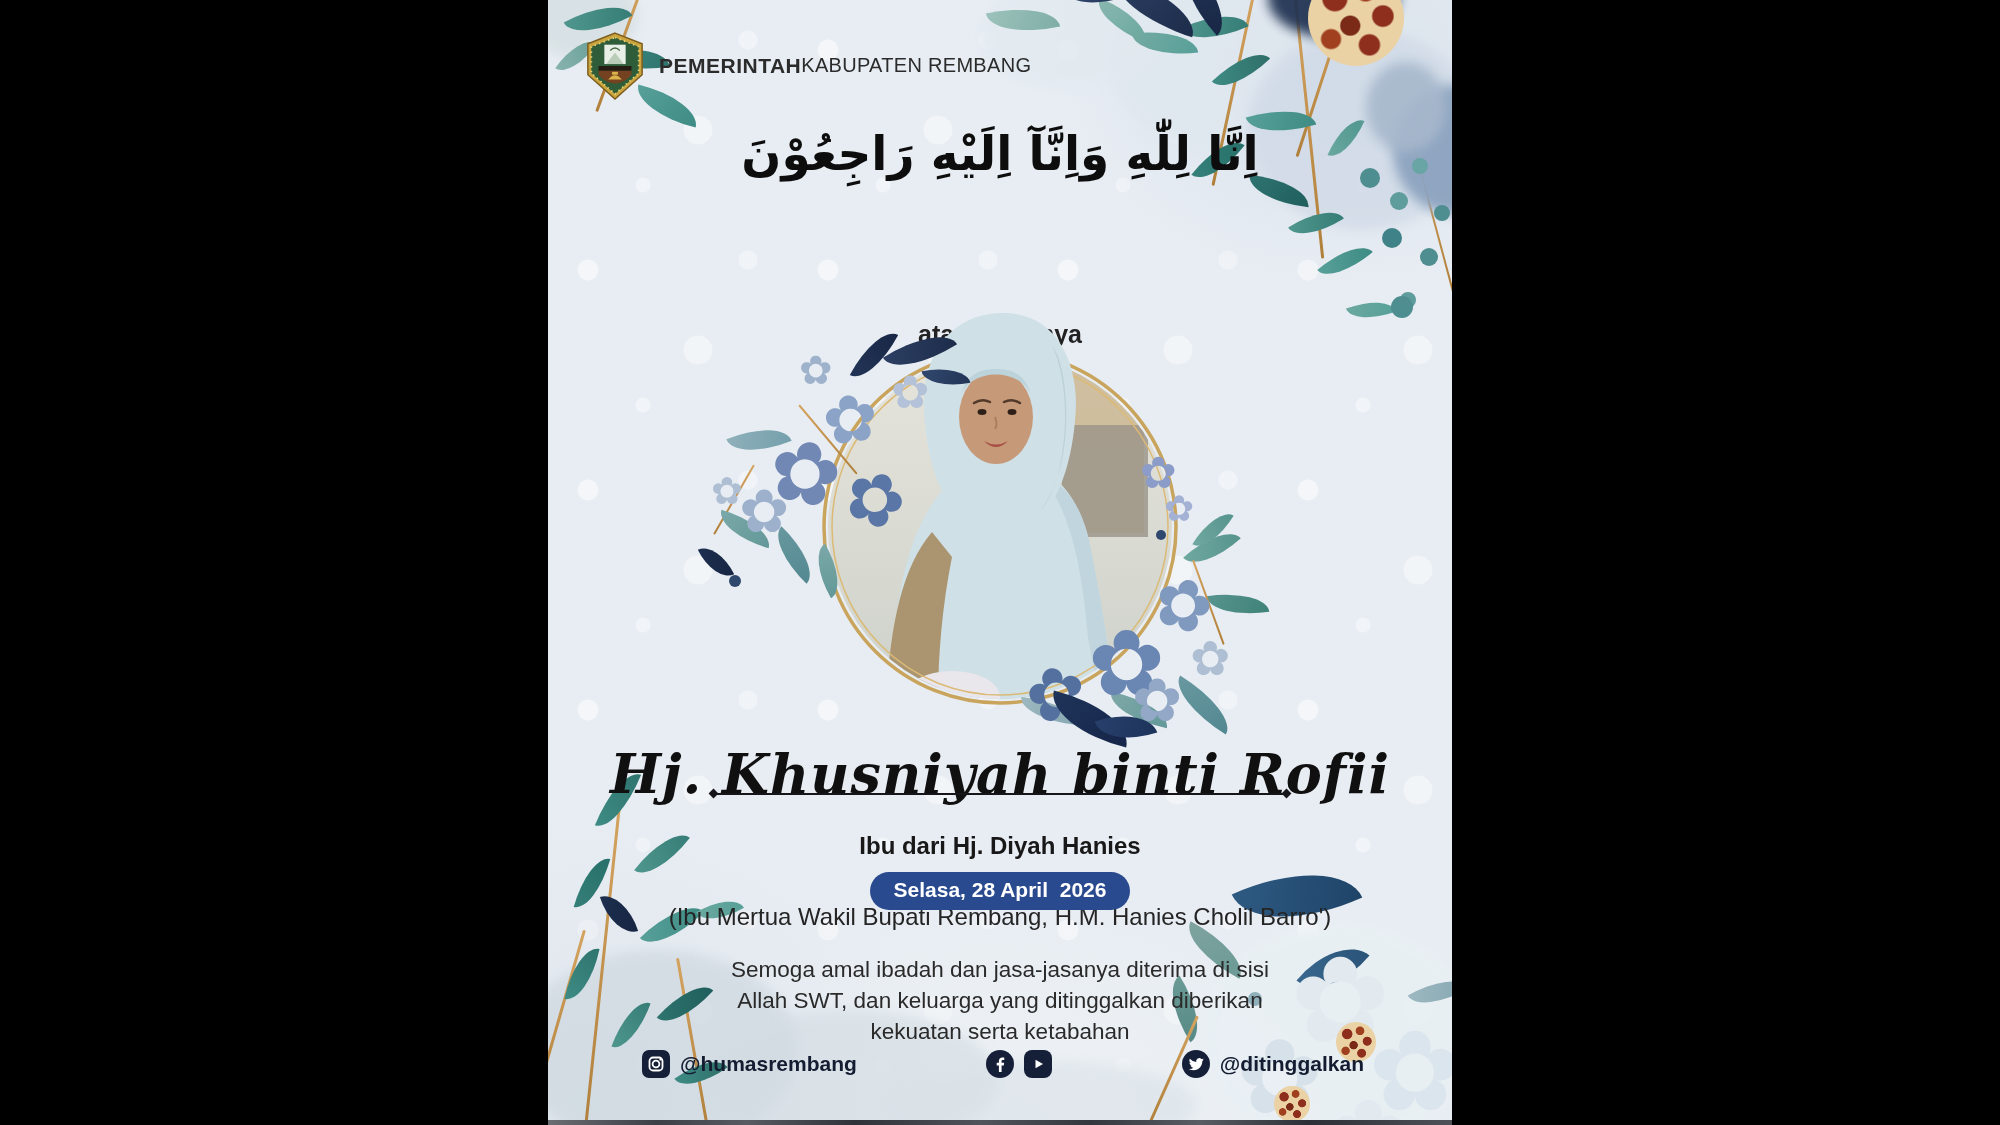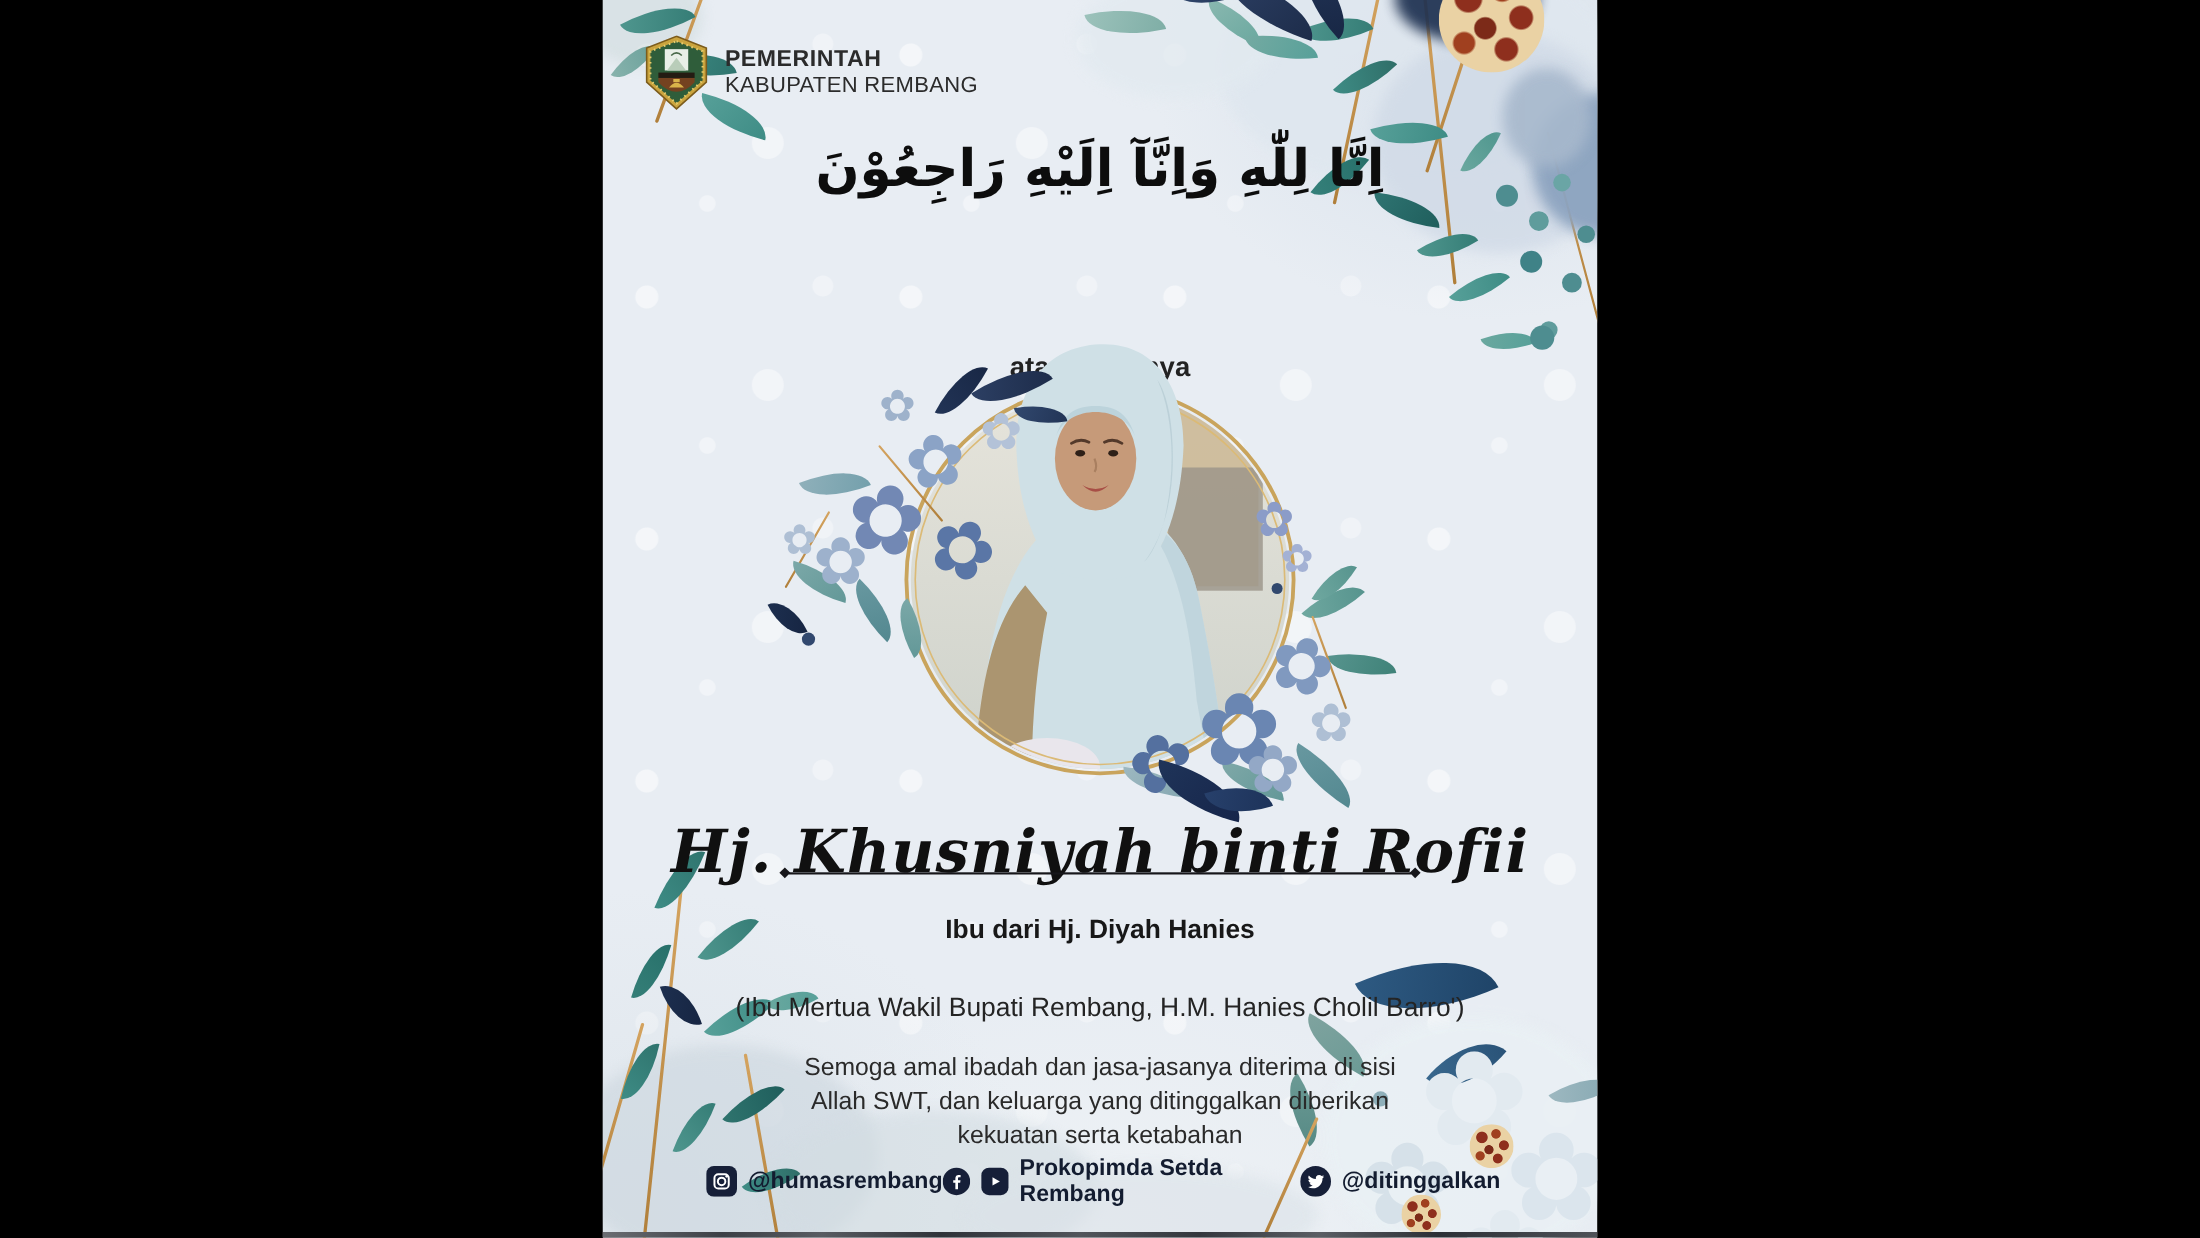--- a/index.html
+++ b/index.html
@@ -30,21 +30,21 @@
   .spot{position:absolute;border-radius:50%;background-color:#ead2a4;
     background-image:
       radial-gradient(circle at 28% 30%, #8e2f1d 12%, transparent 14%),
       radial-gradient(circle at 60% 22%, #a0401f 10%, transparent 12%),
       radial-gradient(circle at 78% 48%, #8e2f1d 11%, transparent 13%),
       radial-gradient(circle at 44% 58%, #7c2a18 12%, transparent 14%),
       radial-gradient(circle at 24% 72%, #a0401f 9%, transparent 11%),
       radial-gradient(circle at 64% 78%, #8e2f1d 10%, transparent 12%);}
   
   .header{position:absolute;left:36px;top:32px;display:flex;align-items:center;gap:13px;}
-  .org-name{display:flex;flex-direction:column;justify-content:center;color:#2b2b2b;}
+  .org-name{display:flex;flex-direction:row;justify-content:center;color:#2b2b2b;}
   .org-line1{font-size:21px;font-weight:bold;letter-spacing:.5px;line-height:1.15;}
   .org-line2{font-size:20px;font-weight:400;letter-spacing:.3px;line-height:1.15;}
   
   .cblock{position:absolute;left:0;right:0;text-align:center;margin-top:32px;}
   .arabic{top:94px;font-size:47px;font-weight:bold;color:#0d0d0d;direction:rtl;
           font-family:"DejaVu Sans",sans-serif;}
   .org-title{top:194px;font-size:27px;font-weight:600;color:#1d1d1d;}
   .headline{top:226px;font-size:49px;font-weight:bold;font-style:italic;color:#141414;
             font-family:"DejaVu Serif",serif;letter-spacing:1px;}
   .sub-headline{top:288px;font-size:25px;color:#222;font-weight:bold;}
@@ -216,20 +216,23 @@
     </div>
 
     <div class="cblock name">Hj. Khusniyah binti Rofii</div>
     <div class="divider">
       <span class="dmd"></span>
       <span class="line"></span>
       <span class="dmd"></span>
     </div>
     <div class="cblock relation">Ibu dari Hj. Diyah Hanies</div>
     <div class="cblock relation-detail">(Ibu Mertua Wakil Bupati Rembang, H.M. Hanies Cholil Barro')</div>
+    <div class="date-badge">
+      <span>Selasa, 28 April  2026</span>
+    </div>
     <div class="cblock prayer">Semoga amal ibadah dan jasa-jasanya diterima di sisi
 Allah SWT, dan keluarga yang ditinggalkan diberikan
 kekuatan serta ketabahan</div>
 
     <div class="footer">
       <div class="social">
         <svg class="sicon" width="28" height="28" viewBox="0 0 28 28">
           <rect width="28" height="28" rx="7" fill="#161f38"></rect>
           <rect x="7.5" y="7.5" width="13" height="13" rx="3.5" fill="none" stroke="#fff" stroke-width="1.8"></rect>
           <circle cx="14" cy="14" r="3.4" fill="none" stroke="#fff" stroke-width="1.8"></circle>
@@ -239,21 +242,20 @@
       </div>
       <div class="social">
         <svg class="sicon" width="28" height="28" viewBox="0 0 28 28">
           <circle cx="14" cy="14" r="14" fill="#161f38"></circle>
           <path d="M15.6 22v-6.6h2.2l.34-2.6h-2.54v-1.66c0-.75.21-1.26 1.28-1.26h1.36V7.6c-.24-.03-1.05-.1-2-.1-1.98 0-3.33 1.2-3.33 3.42v1.9h-2.2v2.6h2.2V22z" fill="#fff"></path>
         </svg>
         <svg class="sicon" width="28" height="28" viewBox="0 0 28 28">
           <rect width="28" height="28" rx="8" fill="#161f38"></rect>
           <path d="M11.5 9.8 19 14l-7.5 4.2z" fill="#fff"></path>
         </svg>
-        <span class="label">Prokopimda Setda Rembang</span>
       </div>
       <div class="social">
         <svg class="sicon" width="28" height="28" viewBox="0 0 28 28">
           <circle cx="14" cy="14" r="14" fill="#161f38"></circle>
           <path fill="#fff" d="M21.8 9.6c-.55.24-1.14.4-1.76.48.63-.38 1.12-.98 1.35-1.7-.6.35-1.25.6-1.95.74a3.07 3.07 0 0 0-5.23 2.8 8.7 8.7 0 0 1-6.32-3.2 3.07 3.07 0 0 0 .95 4.1c-.5-.02-.98-.16-1.39-.39v.04c0 1.49 1.06 2.73 2.46 3.01-.26.07-.53.11-.81.11-.2 0-.39-.02-.58-.06.39 1.22 1.52 2.11 2.87 2.13a6.16 6.16 0 0 1-4.55 1.27 8.69 8.69 0 0 0 4.71 1.38c5.65 0 8.74-4.68 8.74-8.74v-.4c.6-.43 1.12-.97 1.51-1.57z"></path>
         </svg>
         <span class="label">@ditinggalkan</span>
       </div>
     </div>
   </div>

